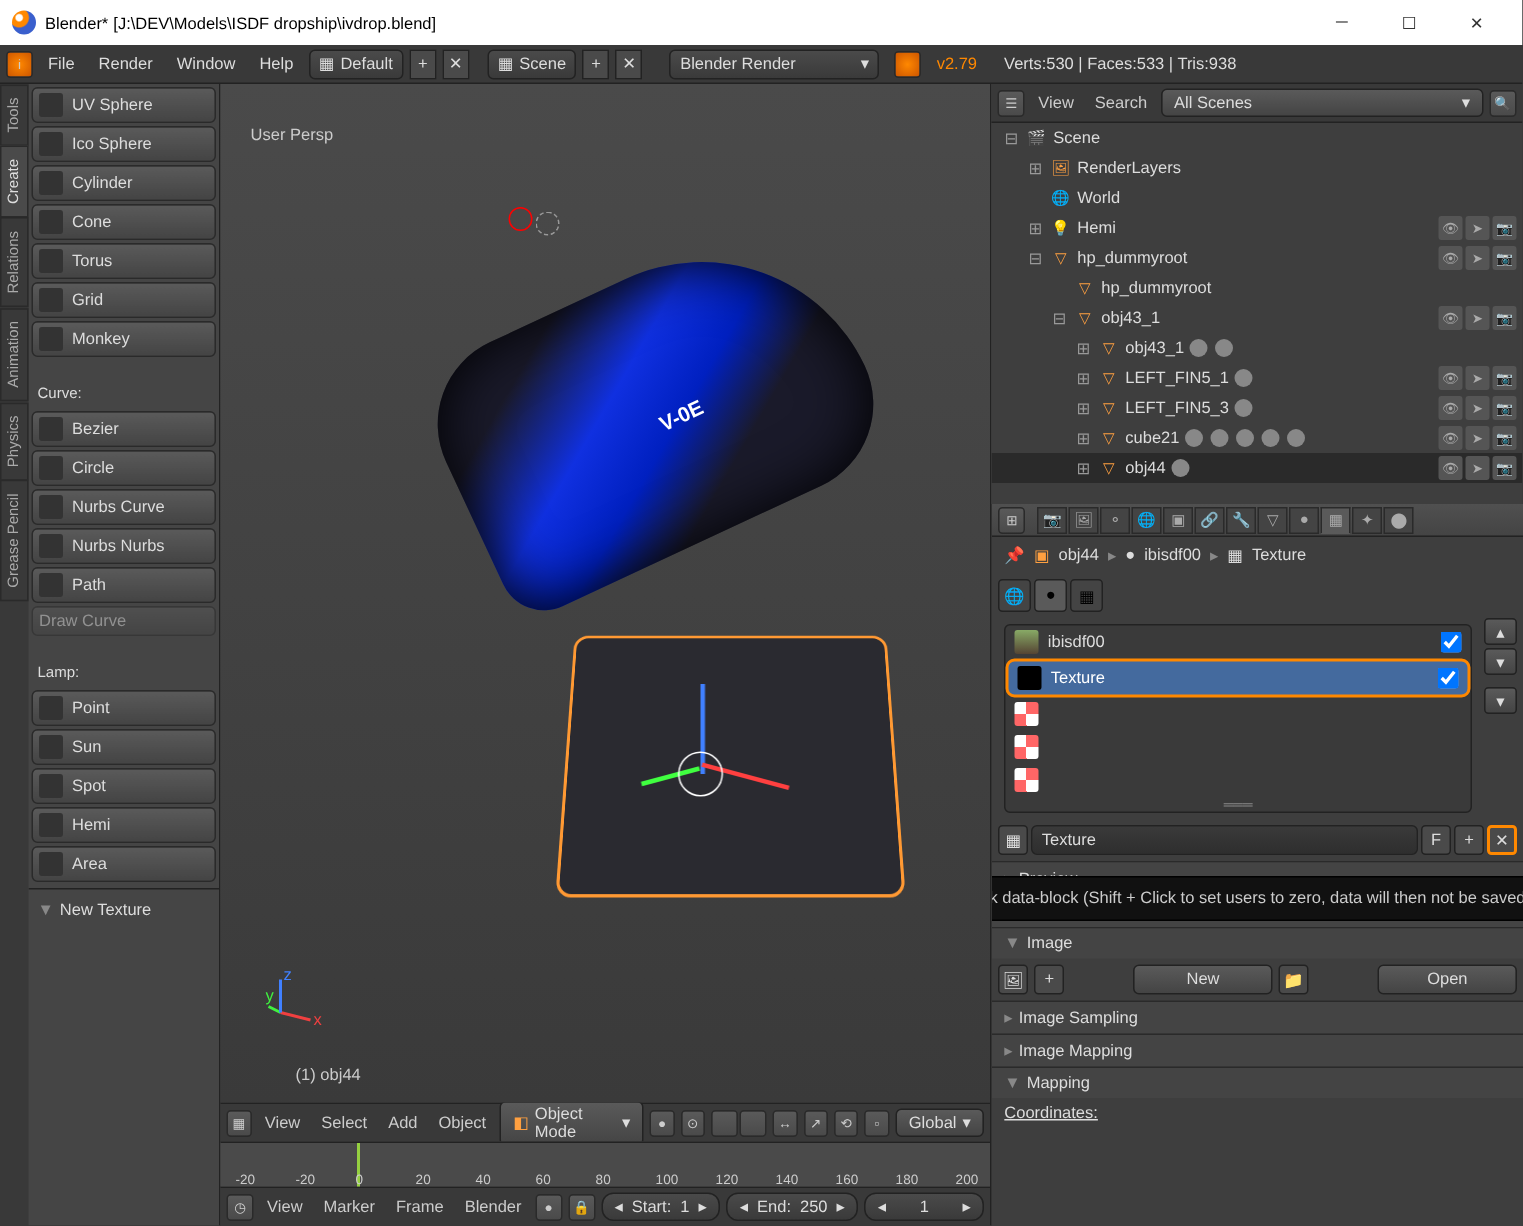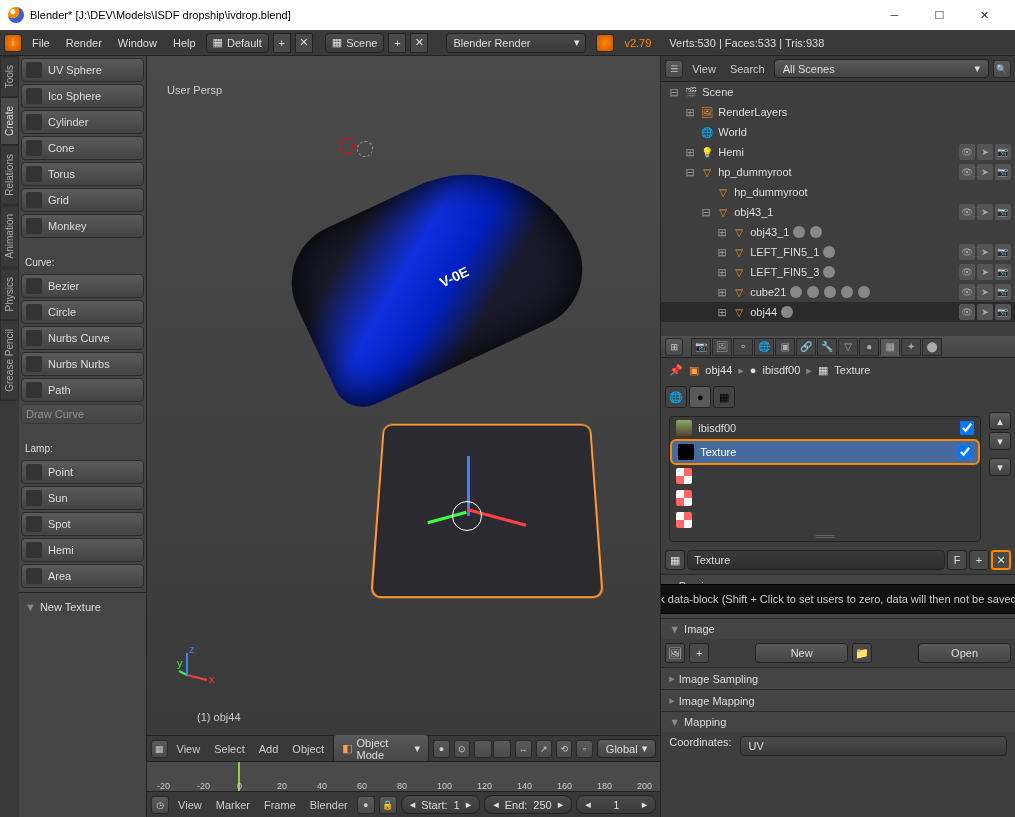--- a/index.html
+++ b/index.html
@@ -105,21 +105,21 @@
 .tex-name-field { flex: 1; background: linear-gradient(#3a3a3a,#2e2e2e); border: 1px solid #222; border-radius: 4px; padding: 3px 6px; color: #ddd; }
 .tex-btn { width: 20px; height: 20px; background: #4a4a4a; border: 1px solid #222; border-radius: 3px; color: #ddd; display: flex; align-items: center; justify-content: center; }
 .tex-btn.highlight { border: 2px solid #ff8800; }
 
 .tooltip { position: absolute; background: #111; color: #ccc; padding: 8px 12px; border: 1px solid #000; border-radius: 4px; font-size: 11px; z-index: 100; }
 
 .panel-section { border-top: 1px solid #2a2a2a; }
 .panel-header { display: flex; align-items: center; padding: 4px 8px; color: #ddd; background: #444; }
 .new-open-row { display: flex; gap: 4px; padding: 4px; }
 .new-open-btn { flex: 1; background: linear-gradient(#5a5a5a,#444); border: 1px solid #222; border-radius: 4px; padding: 3px; color: #ddd; text-align: center; display: flex; align-items: center; justify-content: center; gap: 4px; margin-left: 42px; }
-.coord-row { display: flex; padding: 4px 8px; gap: 8px; color: #ddd; }
+.coord-row { display: flex; align-items: center; padding: 4px 8px; gap: 8px; color: #ddd; text-decoration: underline; }
 .coord-sel { flex: 1; background: linear-gradient(#4a4a4a,#3a3a3a); border: 1px solid #222; border-radius: 4px; padding: 3px 8px; color: #ddd; }
 
 .updown-btns { display: flex; flex-direction: column; gap: 2px; }
 .ud-btn { width: 22px; height: 18px; background: linear-gradient(#5a5a5a,#444); border: 1px solid #222; border-radius: 3px; color: #ddd; display: flex; align-items: center; justify-content: center; }
 
 svg { display: block; }
 </style>
 </head>
 <body>
 
@@ -590,18 +590,17 @@
             <span>Image Mapping</span>
           </div>
         </div>
       <div class="panel-section">
         <div class="panel-header">
             <span class="tri">▼</span>
             <span>Mapping</span>
           </div>
         <div class="coord-row">
           <span>Coordinates:</span>
-          <span class="coord-sel"><span>UV</span></span>
         </div>
       </div>
     </div>
   </div>
 </div>
 
 </body></html>

